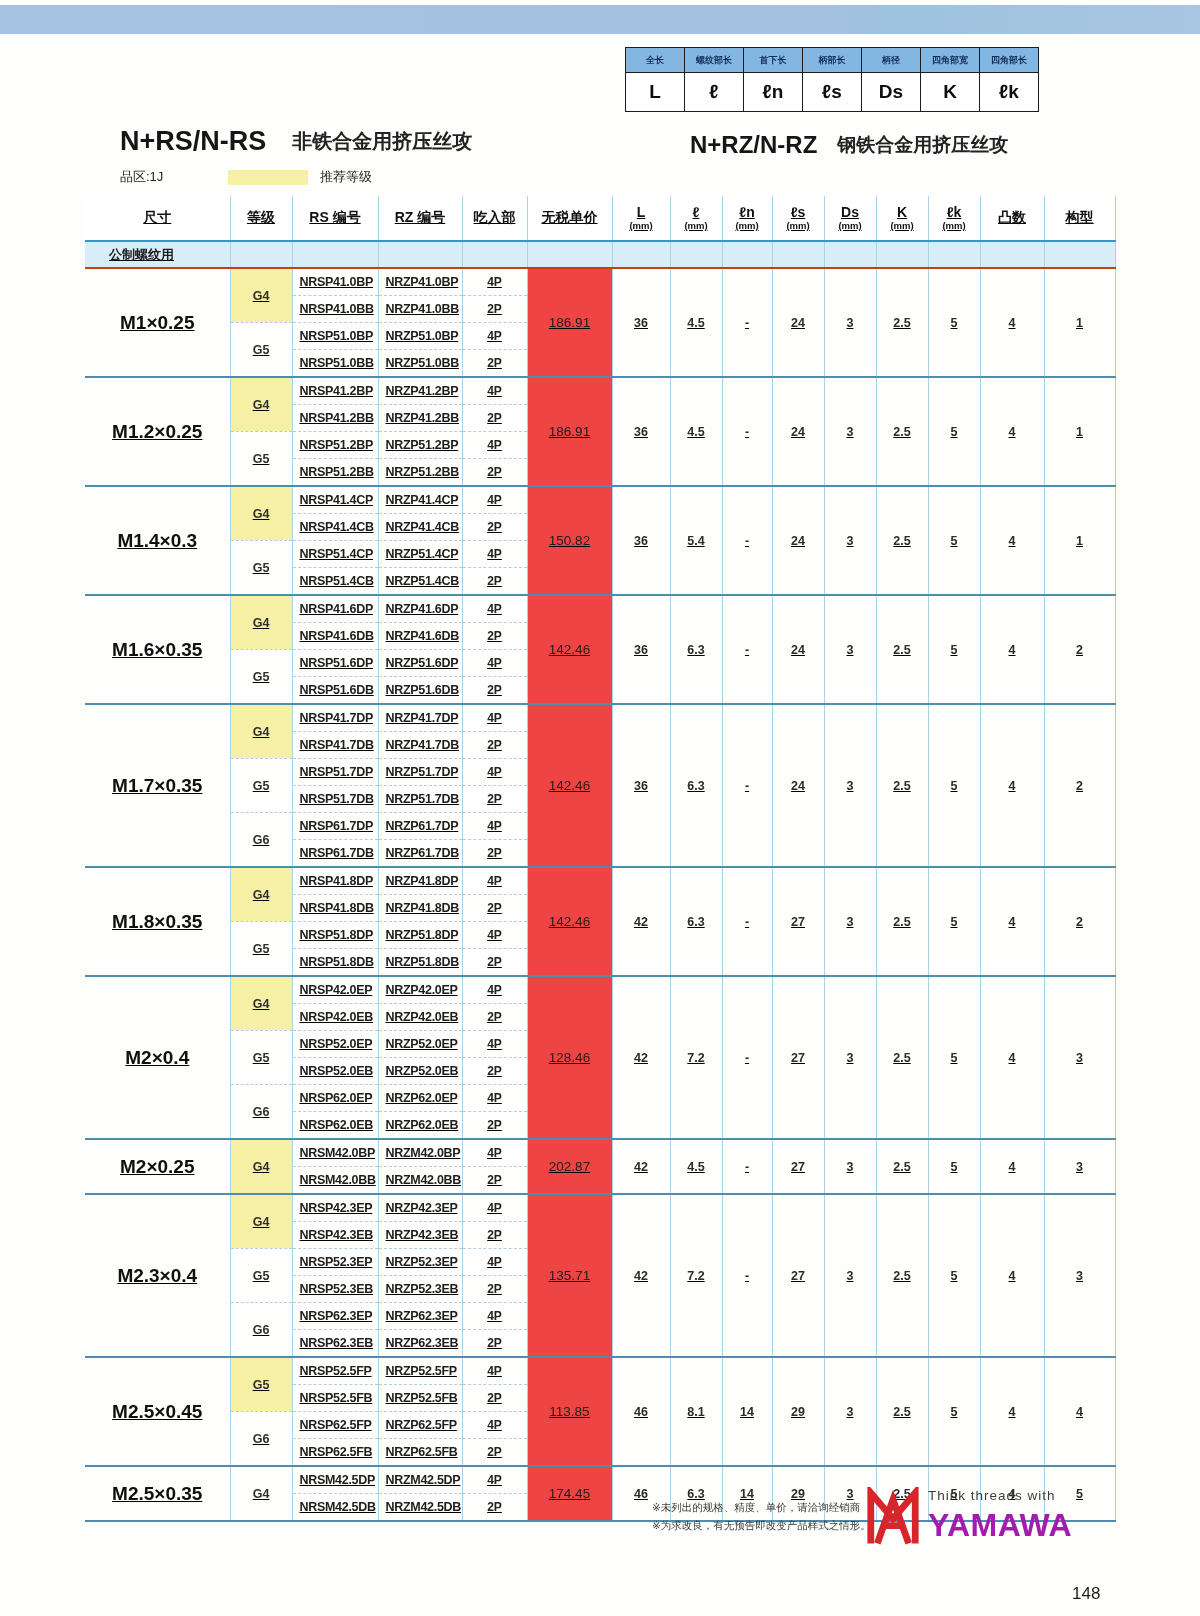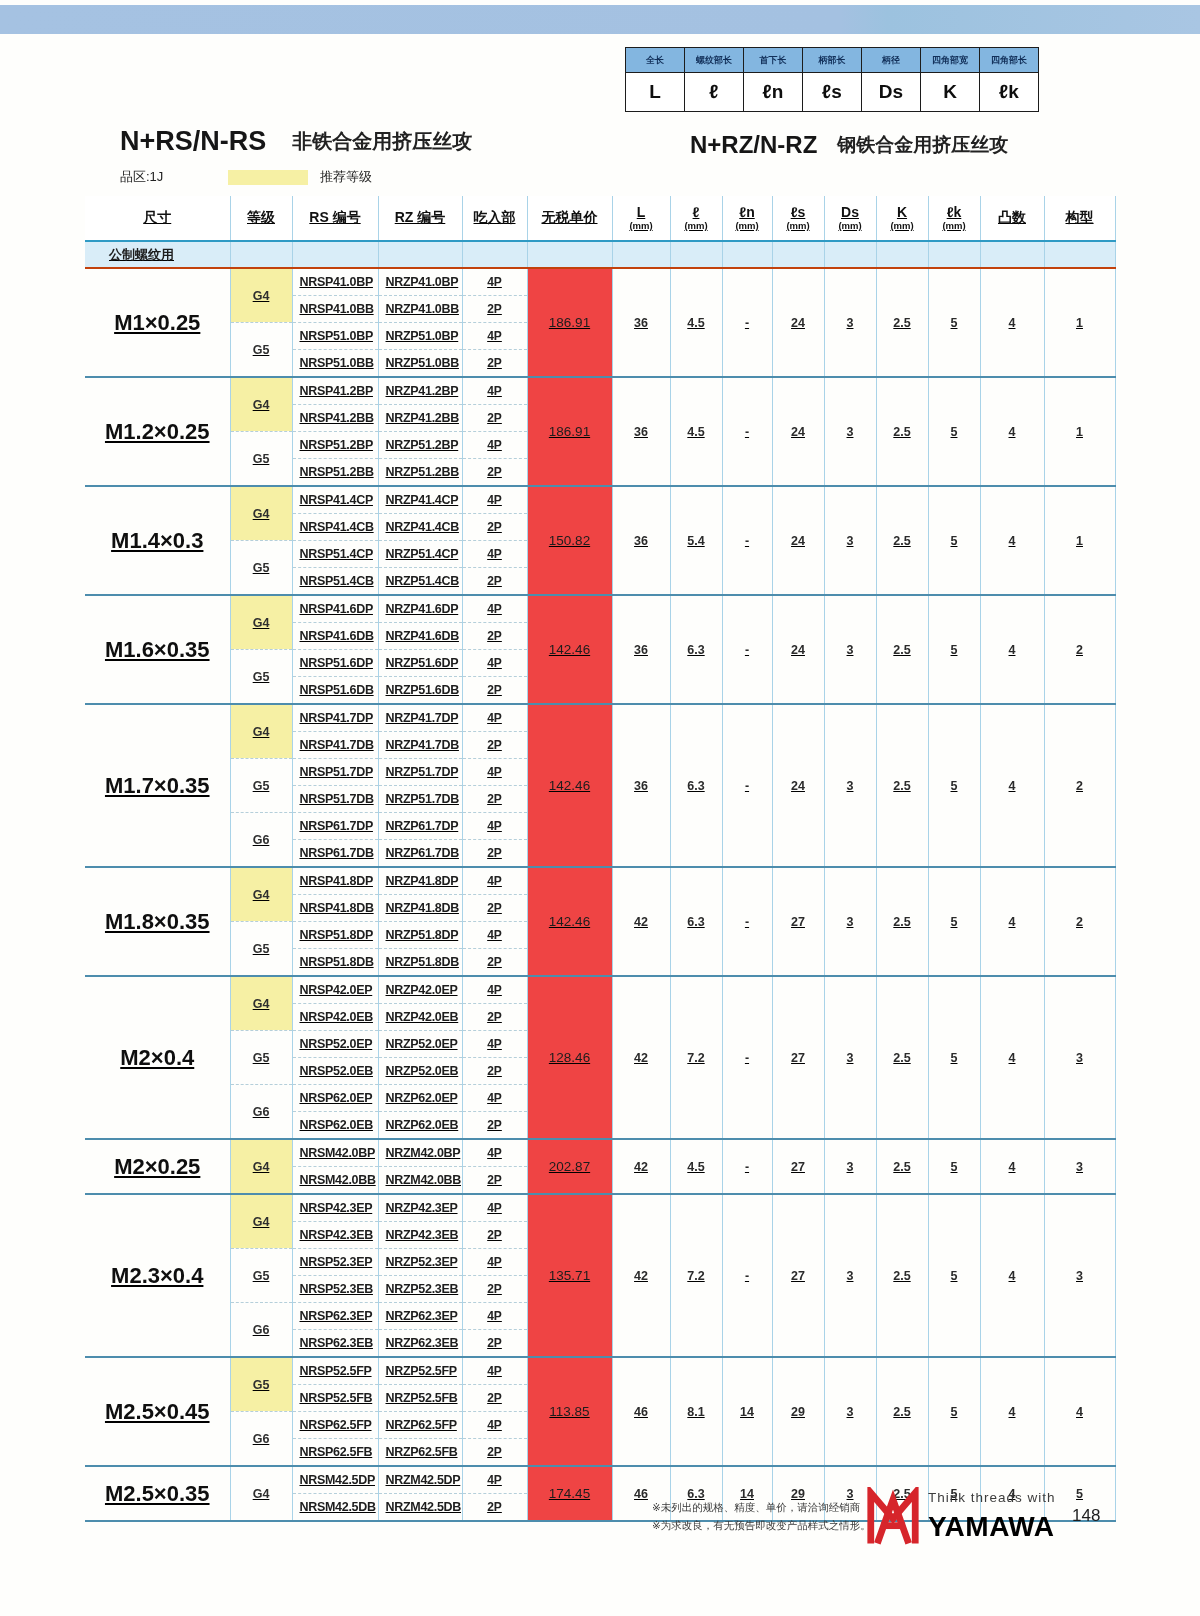--- a/index.html
+++ b/index.html
@@ -37,37 +37,37 @@
           border-bottom:2px solid #2f9ac4;border-top:none;}
   .cat th:first-child,.cat td:first-child{border-left:none;}
   .cat th .sym{display:block;font-size:14px;line-height:1.1;}
   .cat th .unit{display:block;font-size:9.5px;line-height:1;margin-top:1px;}
   .cat td{height:26px;font-size:12px;color:#222;}
   .cat tr.sub td{background:#d9edf8;border-bottom:2px solid #c2410c;height:25px;}
   .cat td.sub-label{text-align:left;padding-left:24px;font-size:13px;font-weight:bold;color:#1d1d1d;}
   .cat tr.gstart > td{border-top:2px solid #4d8dad;}
   .cat tr.gradestart > td{border-top:1px dashed #b5cfda;}
   .cat tr.partrow > td{border-top:1px dashed #b5cfda;}
-  .cat td.size{font-size:22px;font-weight:bold;color:#0f0f0f;}
+  .cat td.size{font-size:19px;font-weight:bold;color:#0f0f0f;}
   .cat td.grade{font-size:12.5px;font-weight:bold;color:#2e2e2e;}
   .cat td.grade.rec{background:#f6f0a4;}
   .cat td.part{text-align:left;padding-left:7px;font-size:12.5px;font-weight:bold;color:#1d1d1d;letter-spacing:-0.3px;}
   .cat td.chamfer{font-size:12px;font-weight:bold;}
   .cat td.price{background:#ef4444;font-size:13.5px;color:#1d1d1d;}
   .cat td.dim{font-size:12.5px;font-weight:600;color:#2b2b2b;}
   .cat{border-bottom:2px solid #4d8dad;text-decoration:underline;}
 
   
   .notes{position:absolute;left:652px;top:1499px;width:236px;font-size:10.5px;color:#3a3a3a;line-height:1.7;}
   .logo{position:absolute;left:864px;top:1487px;display:flex;align-items:center;}
   .logo-mark{width:58px;height:58px;}
   .logo-texts{margin-left:6px;}
   .tagline{font-size:13.5px;color:#3c3c3c;letter-spacing:1px;line-height:1;}
-  .brand{font-size:28px;font-weight:bold;color:#000000;letter-spacing:0.5px;line-height:1.05;margin-top:7px;}
-  .page-num{position:absolute;left:1072px;top:1506px;font-size:17px;color:#1d1d1d;}
+  .brand{font-size:32px;font-weight:bold;color:#a21caf;letter-spacing:0.5px;line-height:1.05;margin-top:7px;}
+  .page-num{position:absolute;left:1072px;top:1584px;font-size:17px;color:#1d1d1d;}
 </style>
 </head>
 <body>
 
 <div class="page">
 
   <div class="topbar"></div>
 
   <table class="key">
       <tbody>

